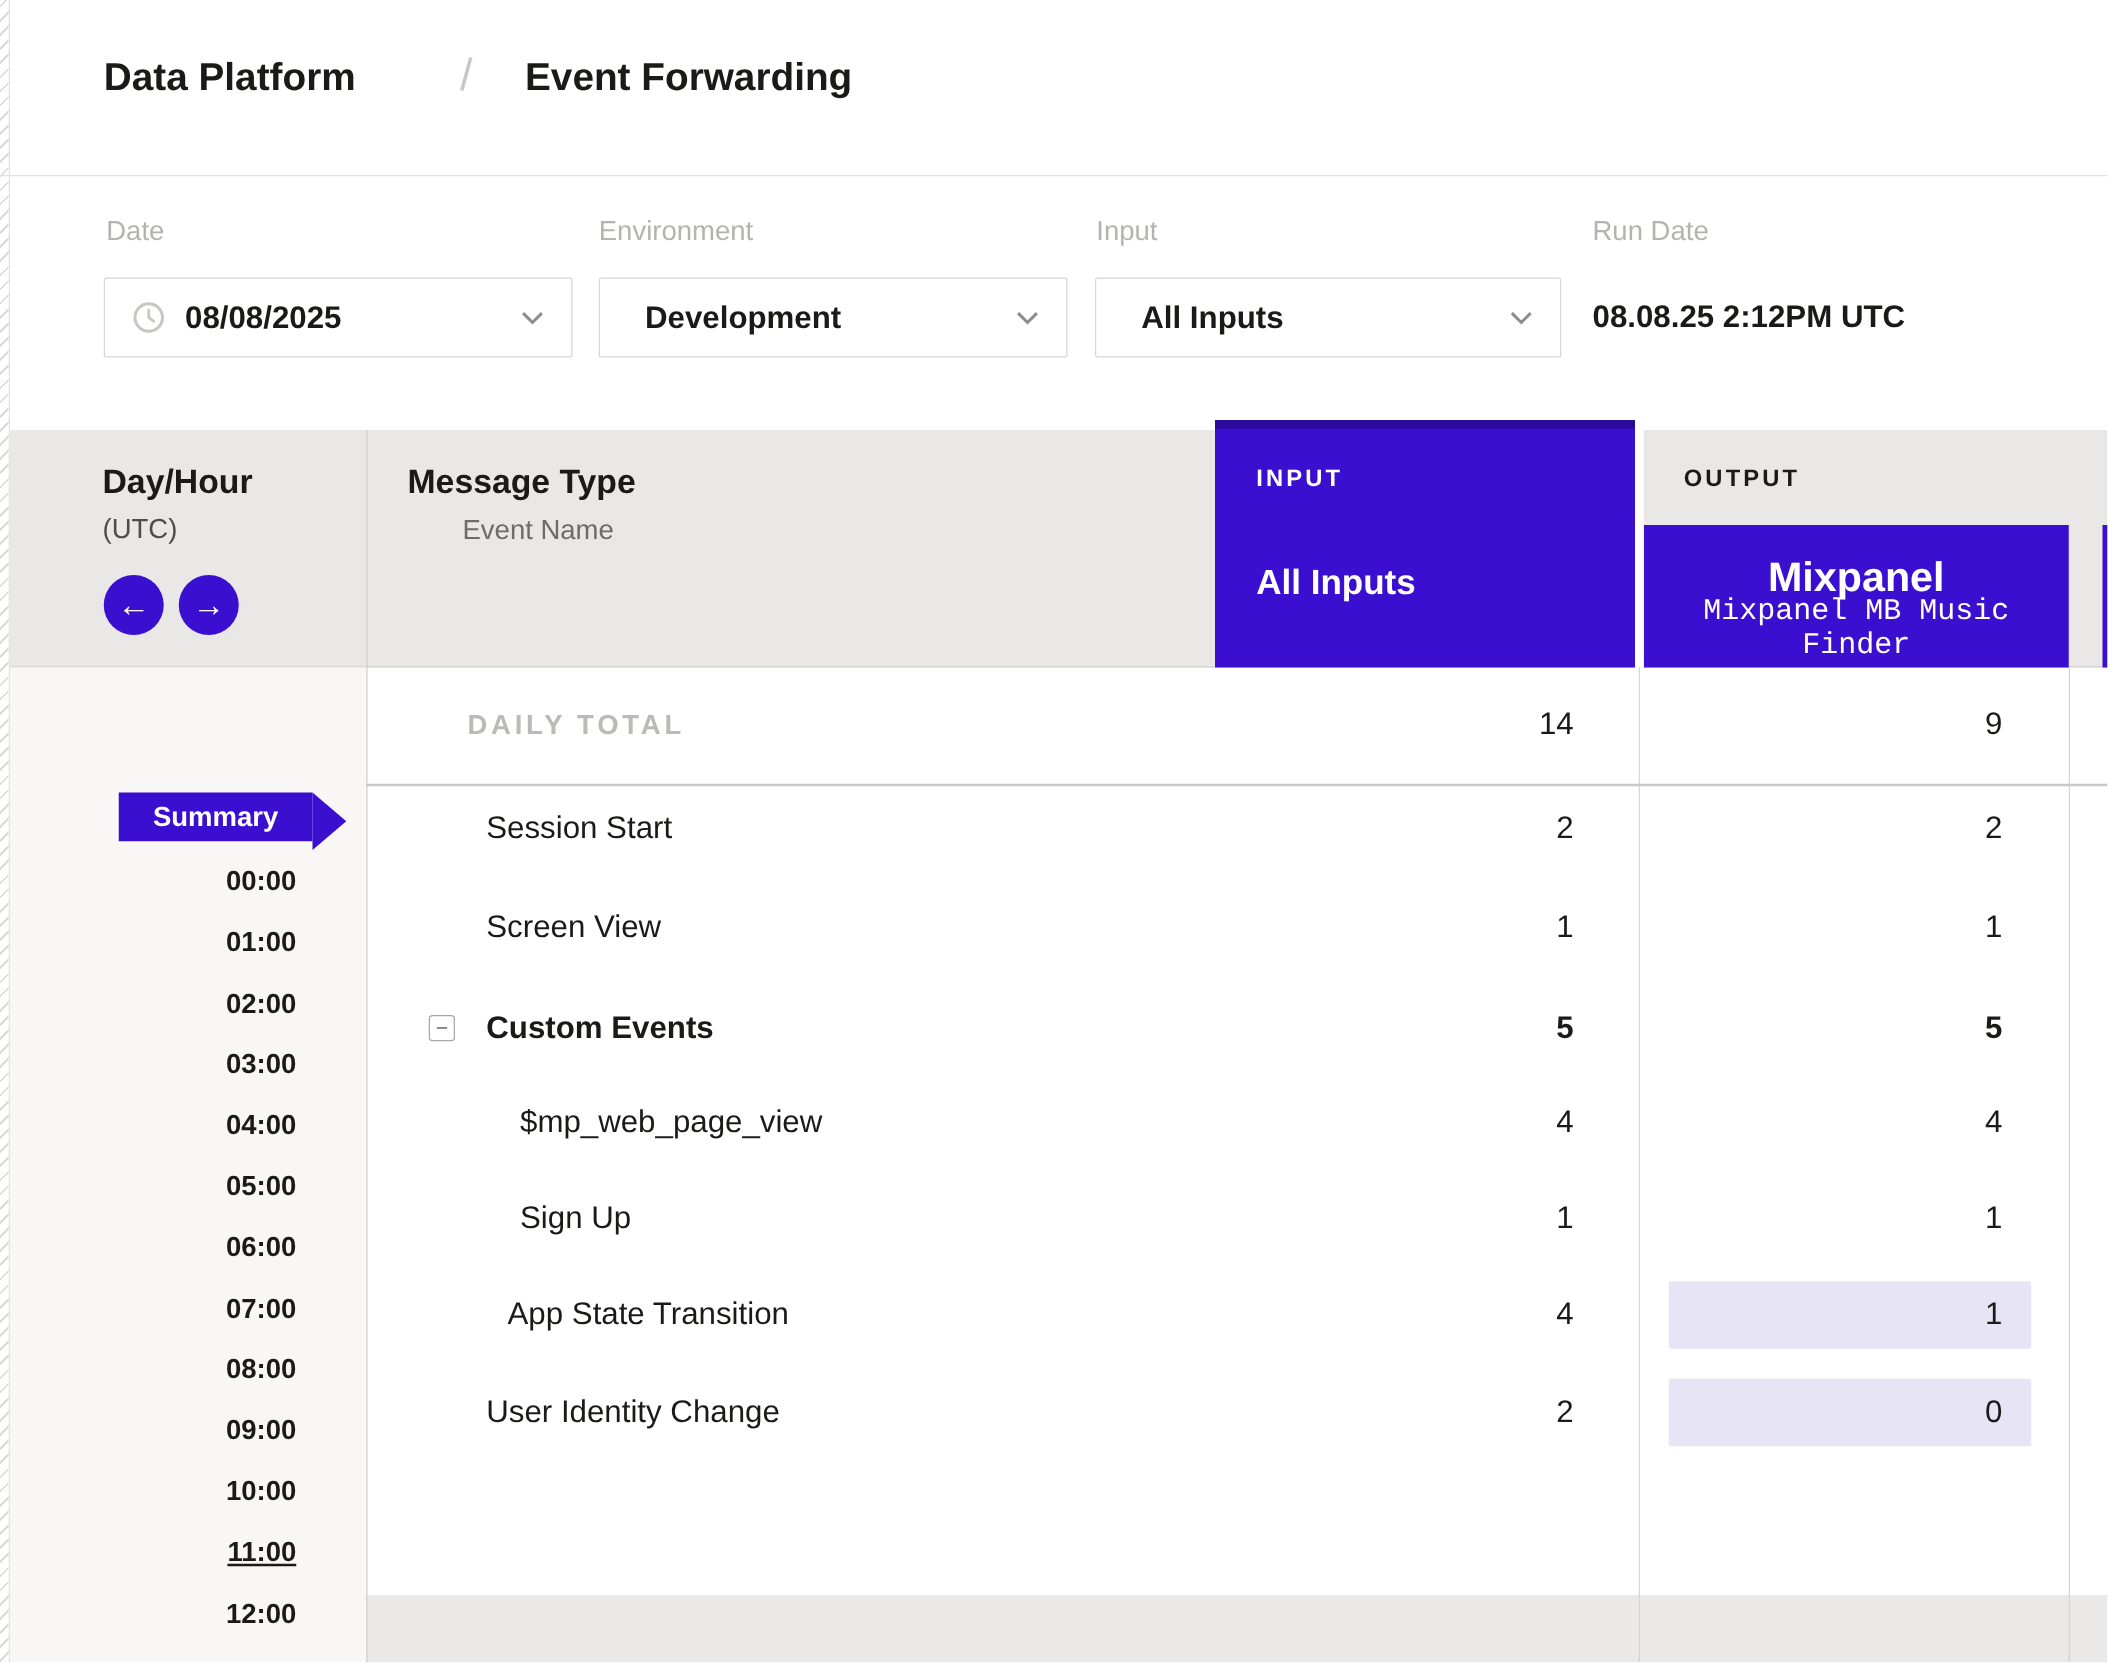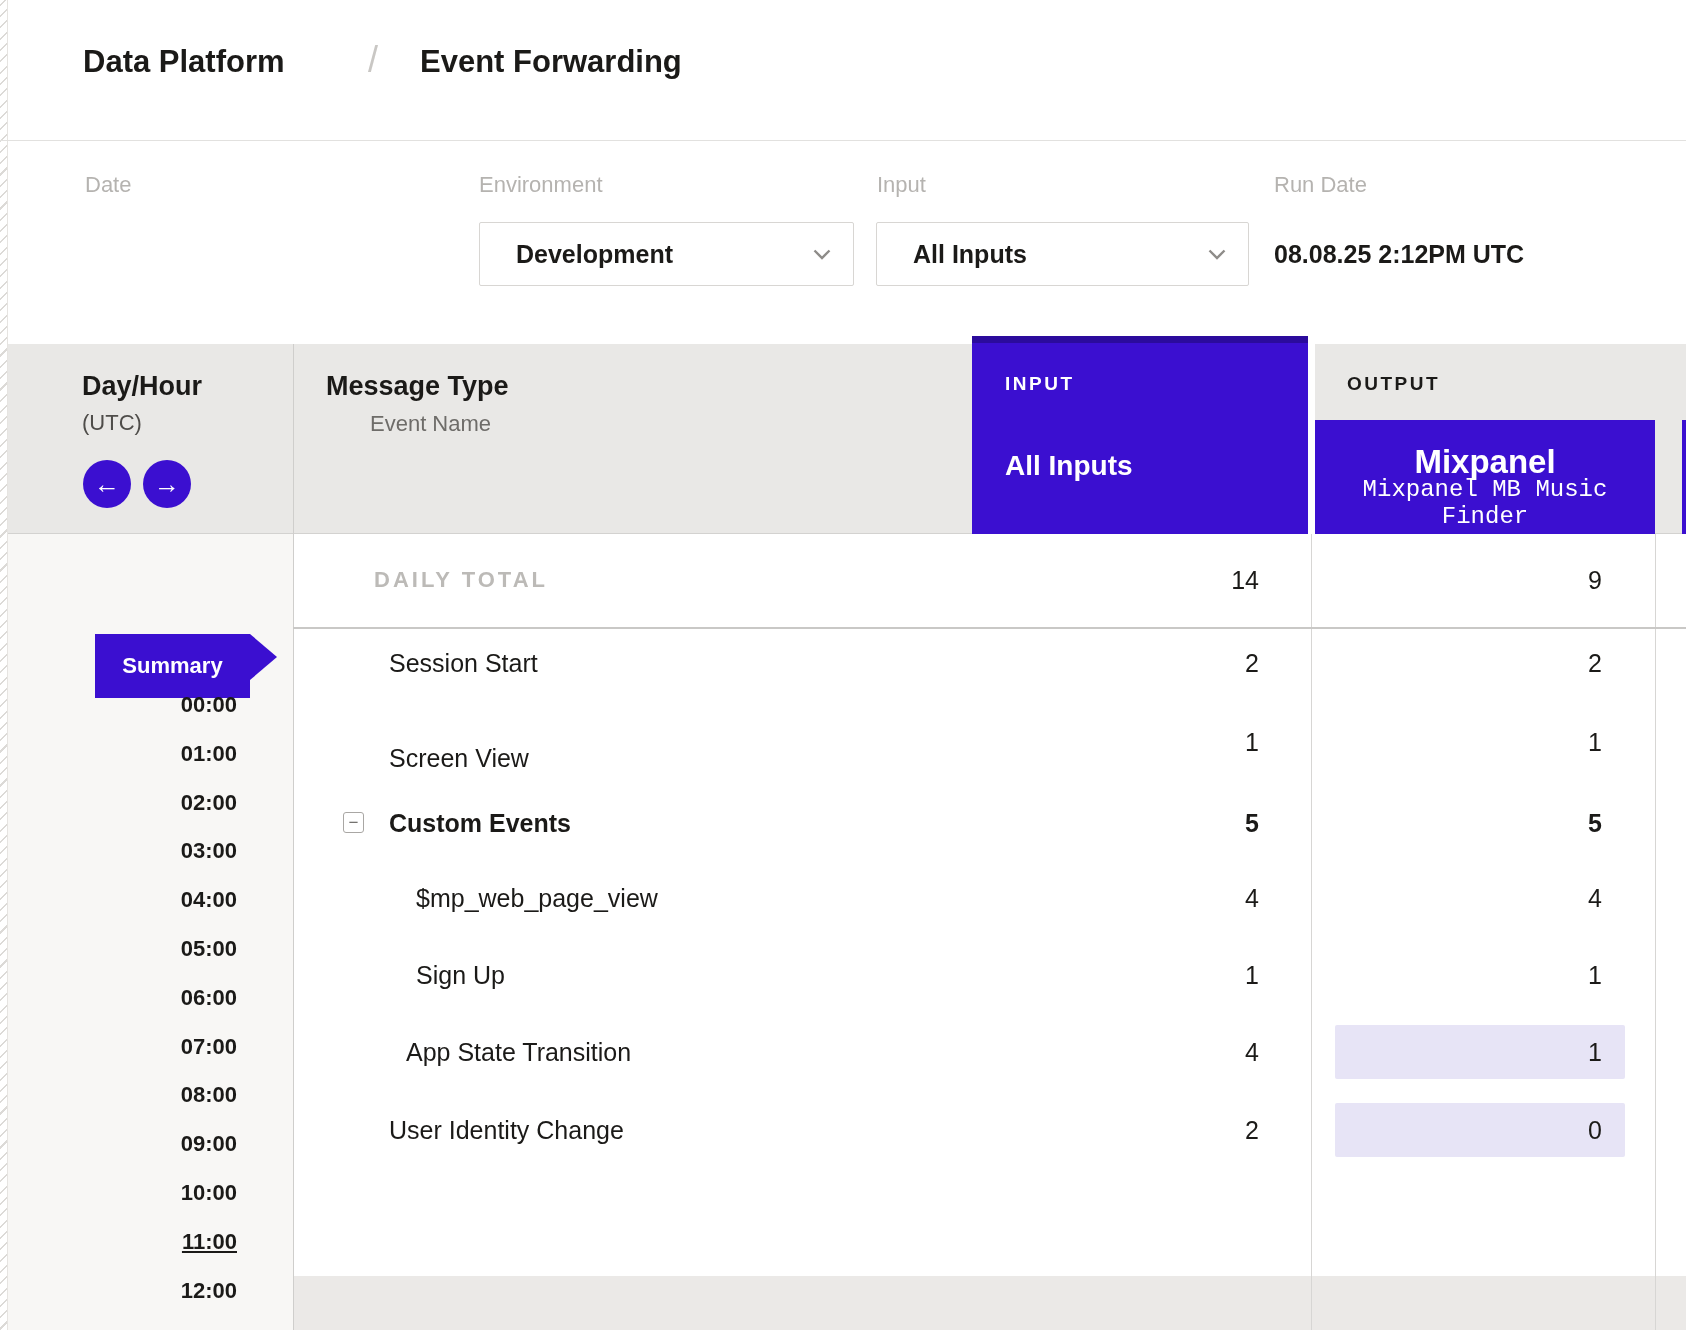--- a/index.html
+++ b/index.html
@@ -68,21 +68,21 @@
   .num{font-size:25px;white-space:nowrap;}
   .num.in{right:427px;text-align:right;}
   .num.out{right:84px;text-align:right;}
   .row-label{font-size:25px;white-space:nowrap;}
   .row-label.bold{font-weight:700;}
   .collapse-box{left:343px;width:21px;height:21px;border:1.5px solid #a9a7a4;border-radius:3px;
     color:#6e6c69;display:flex;align-items:center;justify-content:center;font-size:17px;line-height:1;background:#fff;}
   .hl{left:1335px;width:290px;height:54px;background:var(--lavender);border-radius:2px;}
 
   
-  .summary-badge{left:95px;top:634px;height:64px;width:155px;background:var(--purple);color:#fff;
+  .summary-badge{left:95px;top:634px;height:39px;width:155px;background:var(--purple);color:#fff;
     display:flex;align-items:center;justify-content:center;font-size:22px;font-weight:700;}
   .summary-badge::after{content:"";position:absolute;left:155px;top:0;width:0;height:0;
     border-top:23.5px solid transparent;border-bottom:23.5px solid transparent;border-left:27px solid var(--purple);}
   .hour-label{left:60px;width:177px;text-align:right;font-size:22px;font-weight:700;white-space:nowrap;}
 
   svg{display:block;}
 </style>
 </head>
 <body>
 
@@ -93,20 +93,34 @@
   <div class="abs crumb-a vcenter">Data Platform</div>
   <div class="abs crumb-sep vcenter">/</div>
   <div class="abs crumb-b vcenter">Event Forwarding</div>
   <div class="abs top-divider"></div>
 
   <div class="abs flabel vcenter" style="left:85px">Date</div>
   <div class="abs flabel vcenter" style="left:479px">Environment</div>
   <div class="abs flabel vcenter" style="left:877px">Input</div>
   <div class="abs flabel vcenter" style="left:1274px">Run Date</div>
 
+  <div class="abs fbox" style="left:83px;width:375px">
+    <span style="margin-left:22px">
+      <svg width="26" height="26" viewBox="0 0 26 26">
+          <circle cx="13" cy="13" r="11" fill="none" stroke="#c8c6c3" stroke-width="2.4"></circle>
+          <path d="M13 7 v6 l4 3" fill="none" stroke="#c8c6c3" stroke-width="2.2" stroke-linecap="round"></path>
+        </svg>
+    </span>
+    <span class="val" style="margin-left:16px">08/08/2025</span>
+    <span class="chev">
+      <svg width="18" height="11" viewBox="0 0 18 11">
+          <path d="M1.5 1.5 L9 9 L16.5 1.5" fill="none" stroke="#8e8c89" stroke-width="2.4"></path>
+        </svg>
+    </span>
+  </div>
 
   <div class="abs fbox" style="left:479px;width:375px">
     <span class="val" style="margin-left:36px">Development</span>
     <span class="chev">
       <svg width="18" height="11" viewBox="0 0 18 11">
           <path d="M1.5 1.5 L9 9 L16.5 1.5" fill="none" stroke="#8e8c89" stroke-width="2.4"></path>
         </svg>
     </span>
   </div>
 
@@ -170,21 +184,21 @@
       <div class="abs hour-label vcenter" style="top: 1047px;">07:00</div>
       <div class="abs hour-label vcenter" style="top: 1095px;">08:00</div>
       <div class="abs hour-label vcenter" style="top: 1144px;">09:00</div>
       <div class="abs hour-label vcenter" style="top: 1193px;">10:00</div>
       <div class="abs hour-label vcenter" style="top: 1242px; text-decoration: underline;">11:00</div>
       <div class="abs hour-label vcenter" style="top: 1291px;">12:00</div>
       <div class="abs hour-label vcenter" style="top: 1339px;">13:00</div>
       <div class="abs row-label vcenter" style="left: 389px; top: 663px;">Session Start</div>
       <div class="abs num in vcenter" style="top: 663px;">2</div>
       <div class="abs num out vcenter" style="top: 663px;">2</div>
-      <div class="abs row-label vcenter" style="left: 389px; top: 742px; margin-top: 16px;">Screen View</div>
+      <div class="abs row-label vcenter" style="left: 389px; top: 742px;">Screen View</div>
       <div class="abs num in vcenter" style="top: 742px;">1</div>
       <div class="abs num out vcenter" style="top: 742px;">1</div>
       <div class="abs collapse-box" style="top: 812px;">−</div>
       <div class="abs row-label vcenter bold" style="left: 389px; top: 823px;">Custom Events</div>
       <div class="abs num in vcenter row-label bold" style="top: 823px; font-weight: 700;">5</div>
       <div class="abs num out vcenter" style="top: 823px; font-weight: 700;">5</div>
       <div class="abs row-label vcenter" style="left: 416px; top: 898px;">$mp_web_page_view</div>
       <div class="abs num in vcenter" style="top: 898px;">4</div>
       <div class="abs num out vcenter" style="top: 898px;">4</div>
       <div class="abs row-label vcenter" style="left: 416px; top: 975px;">Sign Up</div>

